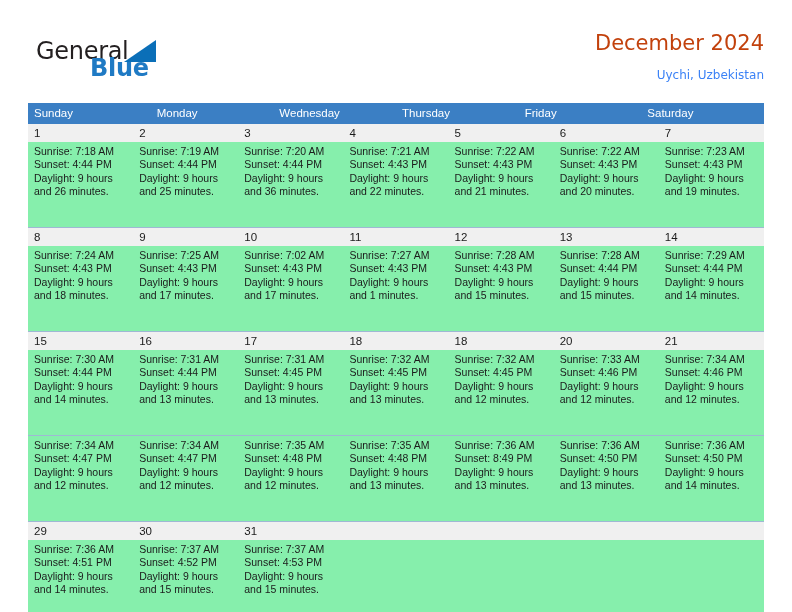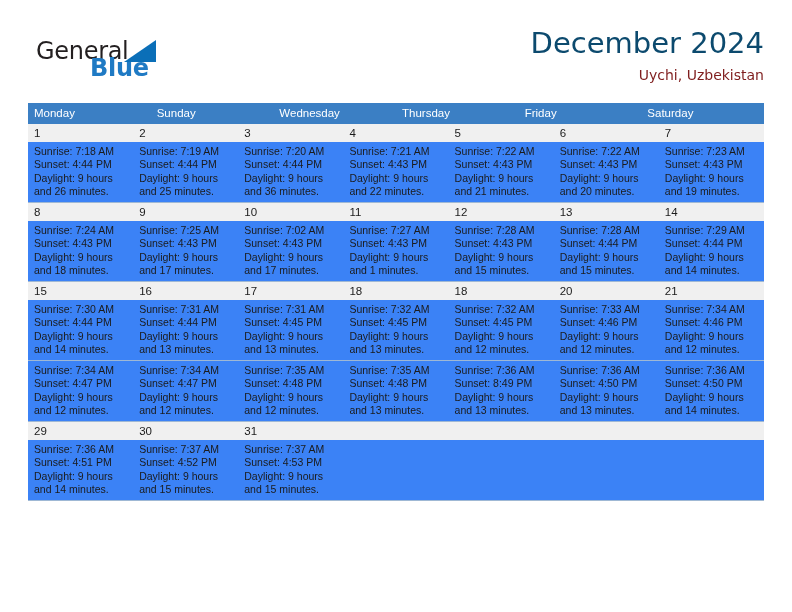--- a/index.html
+++ b/index.html
@@ -67,31 +67,31 @@
     border-bottom: 22px solid #0b6fb8;
   }
 
   .title-block {
     position: absolute;
     right: 0;
     top: 0;
     text-align: right;
   }
   .cal-title {
-    font-size: 29px;
+    font-size: 21px;
     font-weight: 400;
-    color: #0c4a6e;
+    color: #c2410c;
     font-family: "DejaVu Sans", sans-serif;
     line-height: 34px;
     white-space: nowrap;
   }
   .cal-subtitle {
-    font-size: 14px;
+    font-size: 12px;
     font-weight: 400;
-    color: #7f1d1d;
+    color: #3b82f6;
     font-family: "DejaVu Sans", sans-serif;
     line-height: 20px;
     margin-top: 5px;
     white-space: nowrap;
   }
 
   
   .calendar {
     position: absolute;
     left: 28px;
@@ -129,22 +129,22 @@
     flex: 1 1 0;
     font-size: 11.5px;
     line-height: 18px;
     padding-left: 6px;
     box-sizing: border-box;
     color: #1b1b1b;
     font-family: "Liberation Sans", sans-serif;
   }
   .week-body {
     display: flex;
-    background: #3b82f6;
-    height: 60px;
+    background: #86efac;
+    height: 85px;
   }
   .cell {
     flex: 1 1 0;
     padding: 3px 6px 0 6px;
     box-sizing: border-box;
   }
   .cell-line {
     font-size: 10.5px;
     line-height: 13.4px;
     color: #1b1b1b;
@@ -168,22 +168,22 @@
     <div class="title-block">
       <div class="cal-title">December 2024</div>
       <div class="cal-subtitle">Uychi, Uzbekistan</div>
     </div>
 
   </div>
 
   <div class="calendar">
 
     <div class="dow-row">
+      <div class="dow">Sunday</div>
       <div class="dow">Monday</div>
-      <div class="dow">Sunday</div>
       <div class="dow">Wednesday</div>
       <div class="dow">Thursday</div>
       <div class="dow">Friday</div>
       <div class="dow">Saturday</div>
     </div>
 
     <div class="week">
       <div class="week-nums">
         <div class="daynum">1</div>
         <div class="daynum">2</div>

